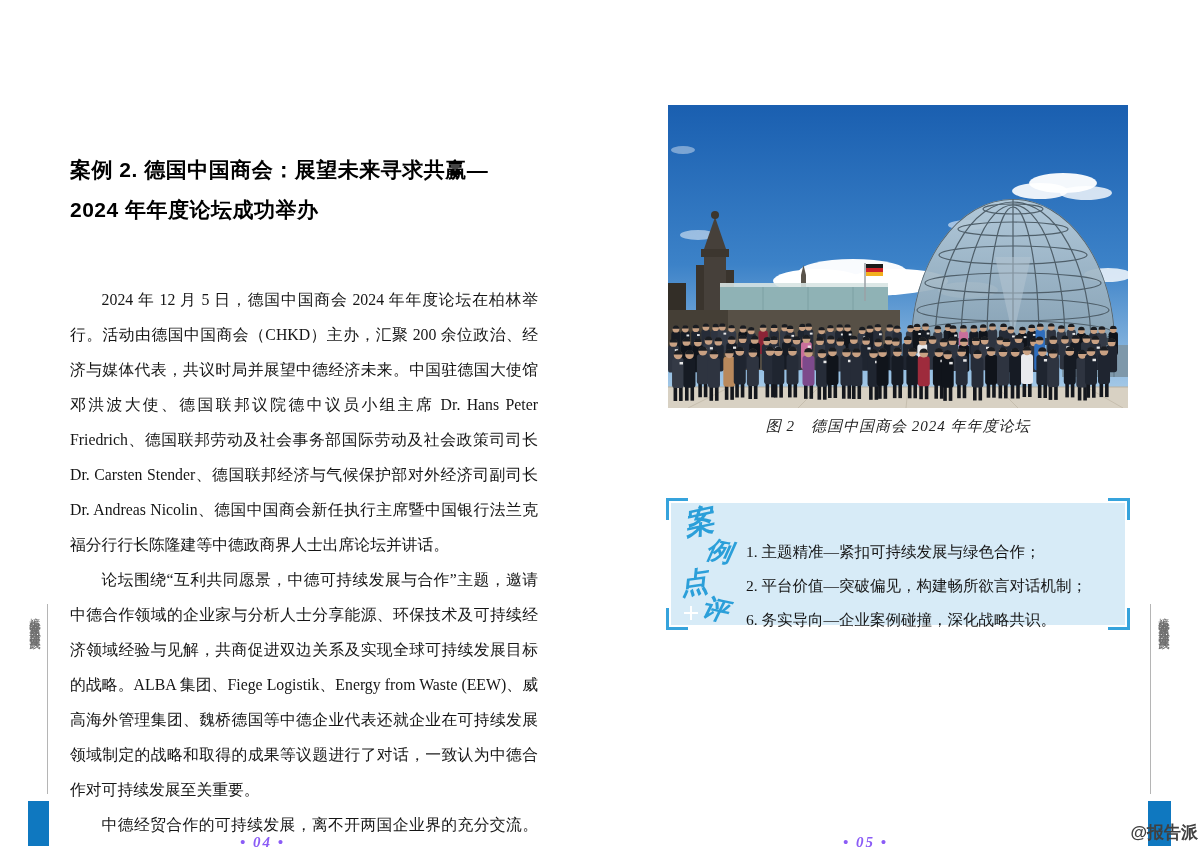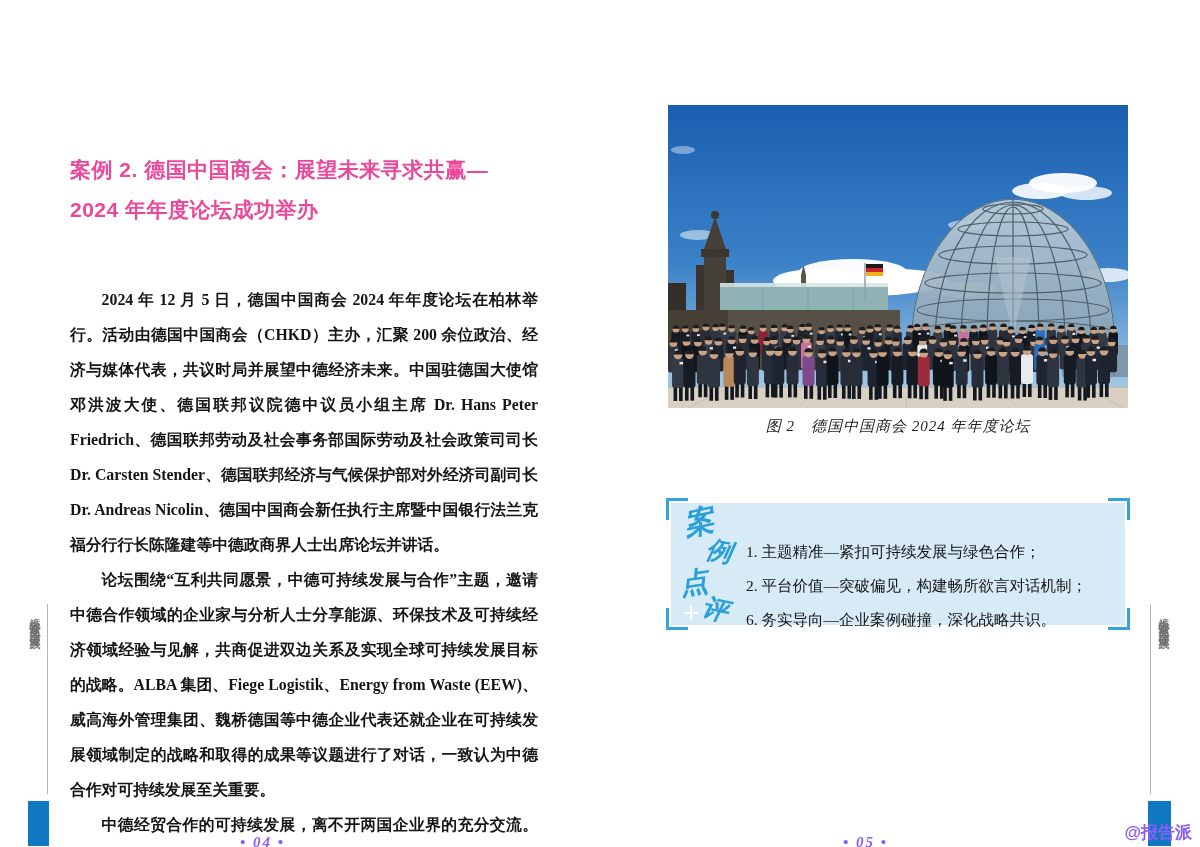--- a/index.html
+++ b/index.html
@@ -6,29 +6,29 @@
   html,body { background:#ffffff; }
   .canvas {
     position:relative; width:1200px; height:847px; background:#ffffff;
     overflow:hidden; font-family:"Liberation Serif","DejaVu Serif",serif; color:#1c1c1c;
   }
 
   
   .case-title {
     position:absolute; left:70px; top:150px; width:468px;
     font-family:"Liberation Sans","DejaVu Sans",sans-serif;
-    font-weight:700; font-size:21px; line-height:40px; color:#ec4899; letter-spacing:.5px;
+    font-weight:700; font-size:21px; line-height:40px; color:#000000; letter-spacing:.5px;
   }
   .case-title .t2 { }
 
   .body-text {
     position:absolute; left:70px; top:282px; width:468px;
     font-size:15.8px; line-height:35px; text-align:justify; color:#151515;
   }
-  .body-text p { text-indent:2em;font-weight:bold; }
+  .body-text p { text-indent:2em; }
 
   .pagenum {
     position:absolute; top:798px; width:120px; text-align:left;
     font-family:"Liberation Serif",serif; font-style:italic; font-weight:700;
     font-size:15px; letter-spacing:2px; color:#8b5cf6;margin-top:36px;
   }
   .pagenum.left  { left:240px; }
   .pagenum.right { left:843px; }
 
   
@@ -74,23 +74,23 @@
   .side-text.left  { left:27px; }
   .side-text.right { left:1156px; }
   .side-rule { position:absolute; top:604px; height:190px; width:1px; background:#b5b5b5; }
   .side-rule.left  { left:47px; }
   .side-rule.right { left:1150px; }
   .corner-square { position:absolute; top:801px; background:#0f78c0; }
   .corner-square.left  { left:28px;   width:21px; height:45px; }
   .corner-square.right { left:1148px; width:23px; height:45px; }
 
   .watermark {
-    position:absolute; right:8px; bottom:3px; z-index:5;
+    position:absolute; right:2px; bottom:3px; z-index:5;
     font-family:"Liberation Sans",sans-serif; font-weight:700;
-    font-size:17px; color:#8b5cf6;text-align:right;
+    font-size:17px; color:#404040;text-align:right;
   }
 </style>
 </head>
 <body>
 
 <div class="canvas">
 
   <h1 class="case-title">
     <div>案例 2. 德国中国商会：展望未来寻求共赢—</div>
     <div class="t2">2024 年年度论坛成功举办</div>

